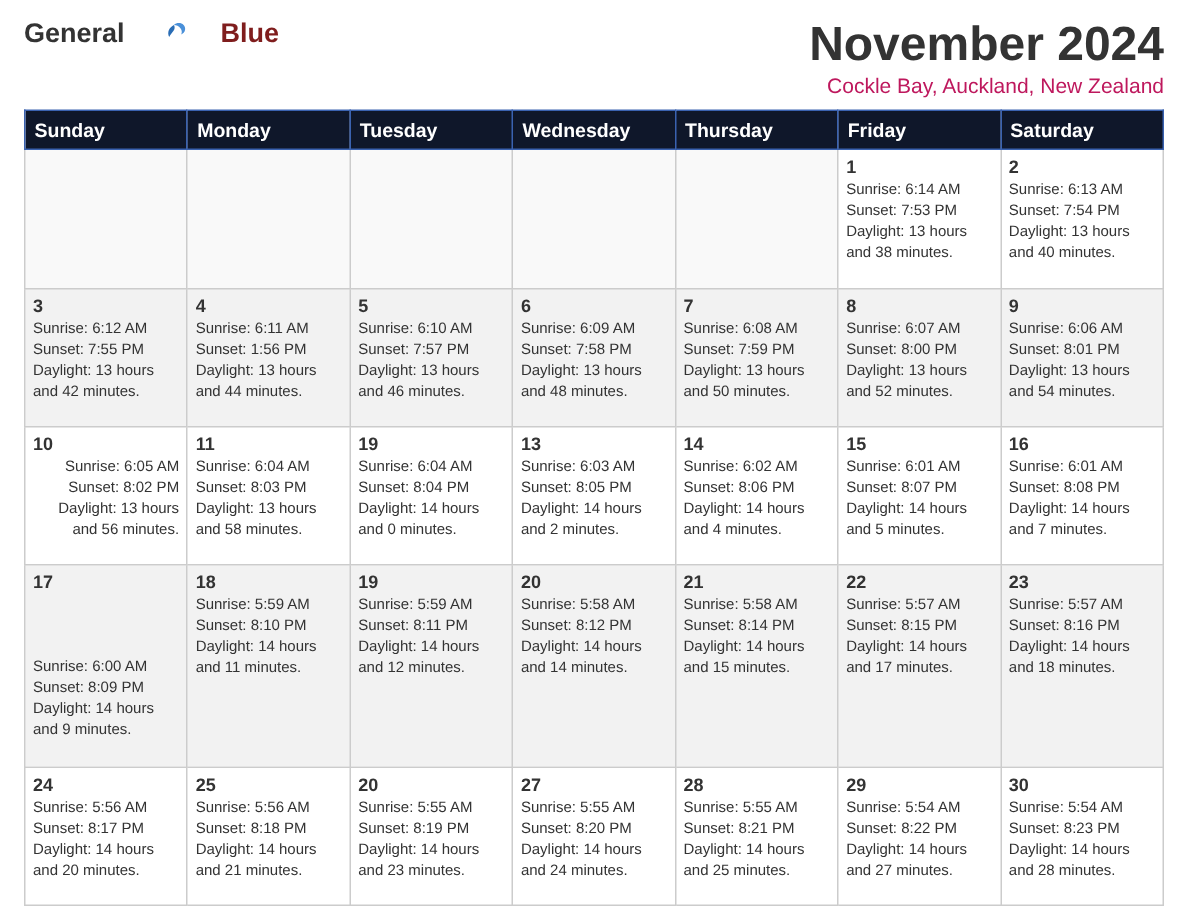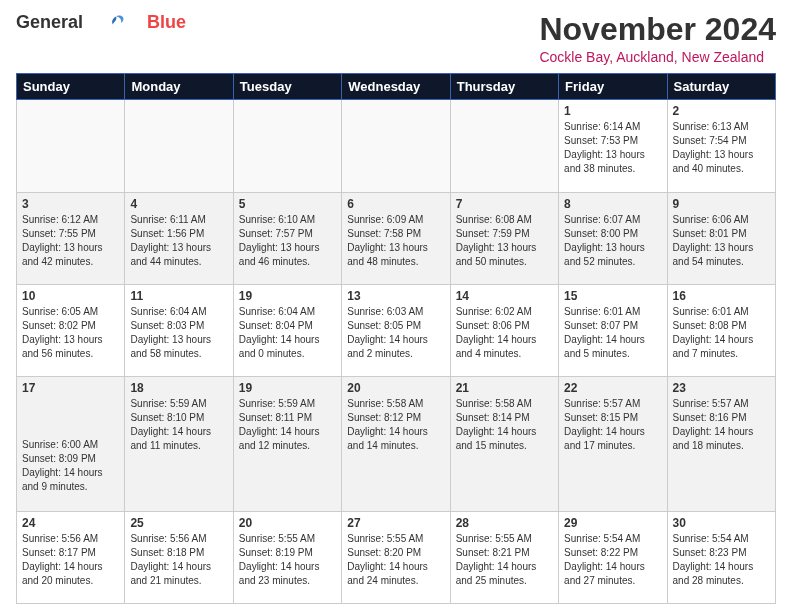--- a/index.html
+++ b/index.html
@@ -35,20 +35,21 @@
       font-weight: bold;
       color: #333;
       gap: 23px;
     }
     .logo-icon {
       width: 16px;
       height: 16px;
       margin-left: 2px;
     }
     .title-section {
+      text-align: right;
     }
     .month-title {
       font-size: 32px;
       font-weight: bold;
       color: #333;
       line-height: 1.1;
     }
     .subtitle {
       font-size: 14px;
       color: #be185d;
@@ -106,21 +107,21 @@
 
 <div class="page">
   <div class="header">
     <div class="logo">
       <div class="logo-text">
         <span>General</span>
         <svg class="logo-icon" viewBox="0 0 20 20">
           <path d="M10 2 C14 2 18 6 16 10 C20 8 20 4 18 2 C16 0 12 0 10 2Z" fill="#4a90d9"></path>
           <path d="M10 2 C6 4 4 8 6 12 C8 8 12 6 10 2Z" fill="#2a6db5"></path>
         </svg>
-        <span style="color:#ef4444;">Blue</span>
+        <span style="color:#7f1d1d;">Blue</span>
       </div>
     </div>
     <div class="title-section">
       <div class="month-title">November 2024</div>
       <div class="subtitle">Cockle Bay, Auckland, New Zealand</div>
     </div>
   </div>
 
   <table class="calendar">
     <thead>
@@ -203,21 +204,21 @@
             <div class="day-number">9</div>
             <div class="day-info" style="white-space: pre-line;">Sunrise: 6:06 AM
 Sunset: 8:01 PM
 Daylight: 13 hours
 and 54 minutes.</div>
           </td>
         </tr>
         <tr class="row-white">
           <td>
             <div class="day-number">10</div>
-            <div class="day-info" style="white-space: pre-line;">Sunrise: 6:05 AM
+            <div class="day-info" style="white-space: pre-line; text-align: right;">Sunrise: 6:05 AM
 Sunset: 8:02 PM
 Daylight: 13 hours
 and 56 minutes.</div>
           </td>
           <td>
             <div class="day-number">11</div>
             <div class="day-info" style="white-space: pre-line;">Sunrise: 6:04 AM
 Sunset: 8:03 PM
 Daylight: 13 hours
 and 58 minutes.</div>

